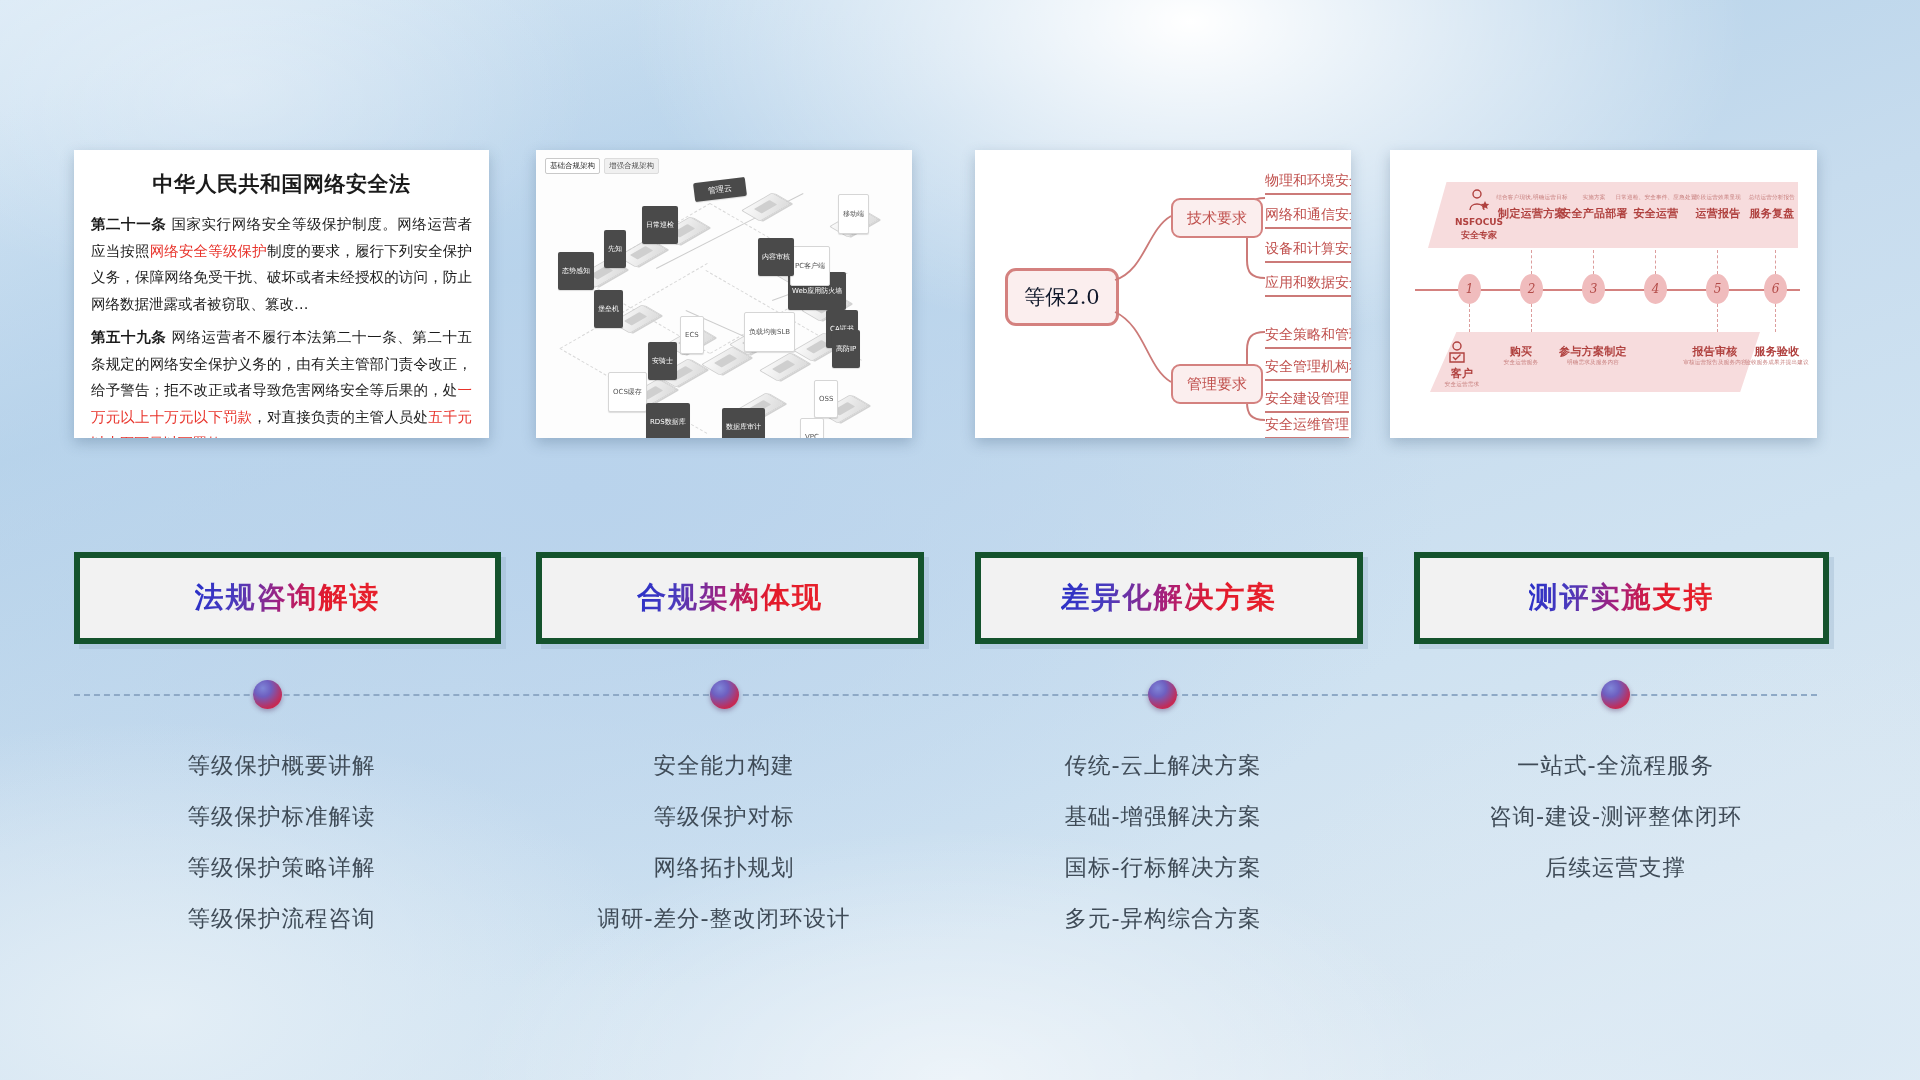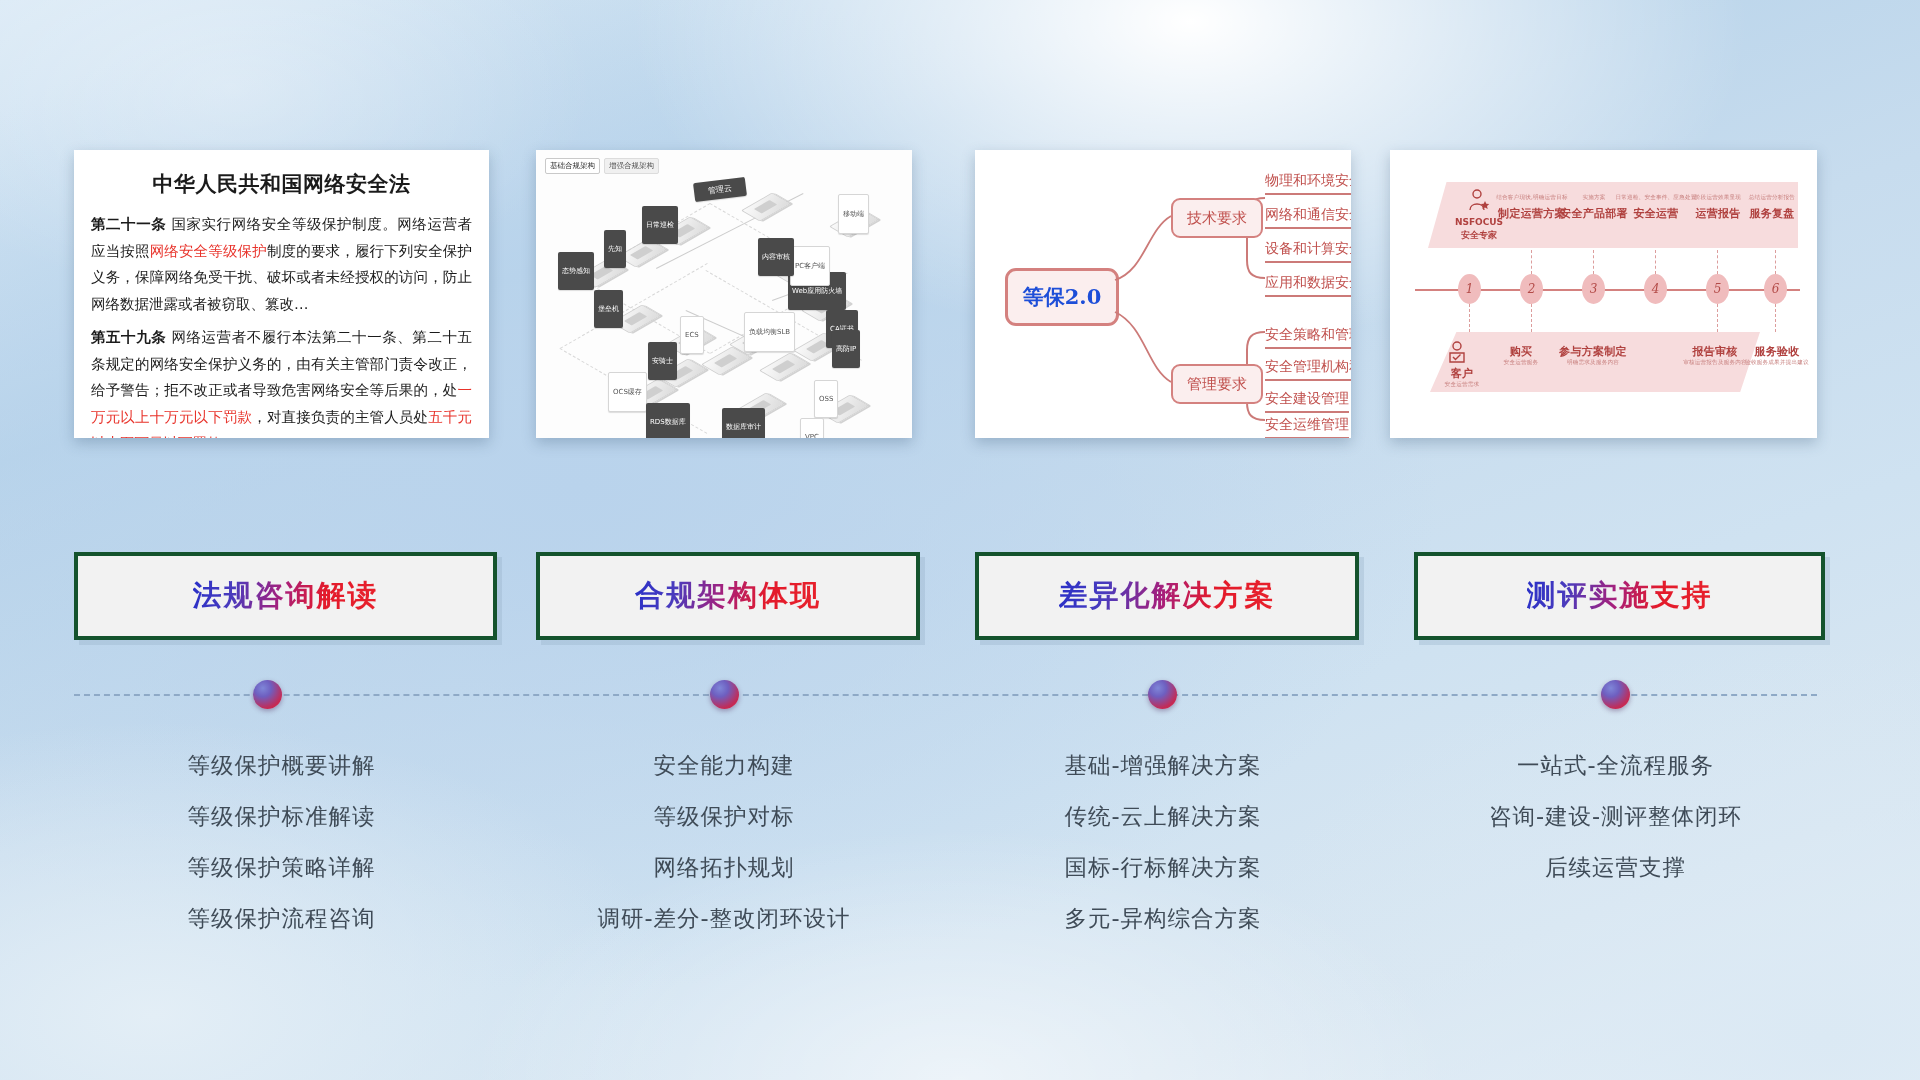--- a/index.html
+++ b/index.html
@@ -61,21 +61,21 @@
   .tag.dk{background:#4a4a4a;}
   .dash{position:absolute;border-top:1px dashed #d8d8d8;transform-origin:0 0;}
   .sline{position:absolute;border-top:1px solid #cccccc;transform-origin:0 0;}
 
   
   .mind{position:relative;width:100%;height:100%;background:#fff;}
   .mm-center{position:absolute;left:30px;top:118px;width:108px;height:52px;
              border:3px solid #d4817f;border-radius:11px;background:#fbeeee;
              display:flex;align-items:center;justify-content:center;
              font-family:"DejaVu Serif","Liberation Serif",serif;
-             font-size:21px;color:#1d4ed8;font-weight:bold;}
+             font-size:21px;color:#0f172a;}
   .mm-branch{position:absolute;width:88px;height:36px;border:2px solid #d4817f;
              border-radius:9px;background:#fbeeee;display:flex;align-items:center;
              justify-content:center;font-family:"DejaVu Serif","Liberation Serif",serif;
              font-size:15px;color:#c0504d;}
   .mm-leaf{position:absolute;font-family:"DejaVu Serif","Liberation Serif",serif;
            font-size:14px;color:#c0504d;padding-bottom:3px;
            border-bottom:2.5px solid #cc7a78;white-space:nowrap;}
 
   
   .tl{position:relative;width:100%;height:100%;background:#fff;}
@@ -92,21 +92,21 @@
   .tl-stem{position:absolute;border-left:1px dashed #dc9d9c;}
   .tl-lab{position:absolute;text-align:center;white-space:nowrap;}
   .tl-lab .big{font-size:11px;color:#b0413f;font-weight:bold;letter-spacing:.3px;}
   .tl-lab .sml{font-size:5.6px;color:#c77f7d;letter-spacing:.2px;}
   .tl-brand{position:absolute;left:56px;top:40px;width:66px;text-align:center;}
   .tl-brand .bn{font-size:9px;color:#b0413f;font-weight:bold;line-height:13px;}
   .svg-ic{position:absolute;}
 
   
   .tbox{position:absolute;top:552px;height:80px;background:#f2f2f2;
-        border:4px solid #14532d;box-shadow:5px 5px 0 rgba(150,175,200,.34);
+        border:6px solid #14532d;box-shadow:5px 5px 0 rgba(150,175,200,.34);
         display:flex;align-items:center;justify-content:center;}
   .tbox span{font-size:29px;font-weight:bold;letter-spacing:2px;
              background:linear-gradient(100deg,#2930c8 0%,#4a3bbd 22%,#a81f7a 48%,#e31a2b 70%,#e8222c 100%);
              -webkit-background-clip:text;background-clip:text;color:transparent;
              -webkit-text-fill-color:transparent;}
   .t1{left:74px;width:415px;}
   .t2{left:536px;width:376px;}
   .t3{left:975px;width:376px;}
   .t4{left:1414px;width:403px;}
 
@@ -335,22 +335,22 @@
   <div>等级保护策略详解</div>
   <div>等级保护流程咨询</div>
 </div>
 <div class="blist b2">
   <div>安全能力构建</div>
   <div>等级保护对标</div>
   <div>网络拓扑规划</div>
   <div>调研-差分-整改闭环设计</div>
 </div>
 <div class="blist b3">
+  <div>传统-云上解决方案</div>
   <div>基础-增强解决方案</div>
-  <div>传统-云上解决方案</div>
   <div>国标-行标解决方案</div>
   <div>多元-异构综合方案</div>
 </div>
 <div class="blist b4">
   <div>一站式-全流程服务</div>
   <div>咨询-建设-测评整体闭环</div>
   <div>后续运营支撑</div>
 </div>
 
 </body></html>

